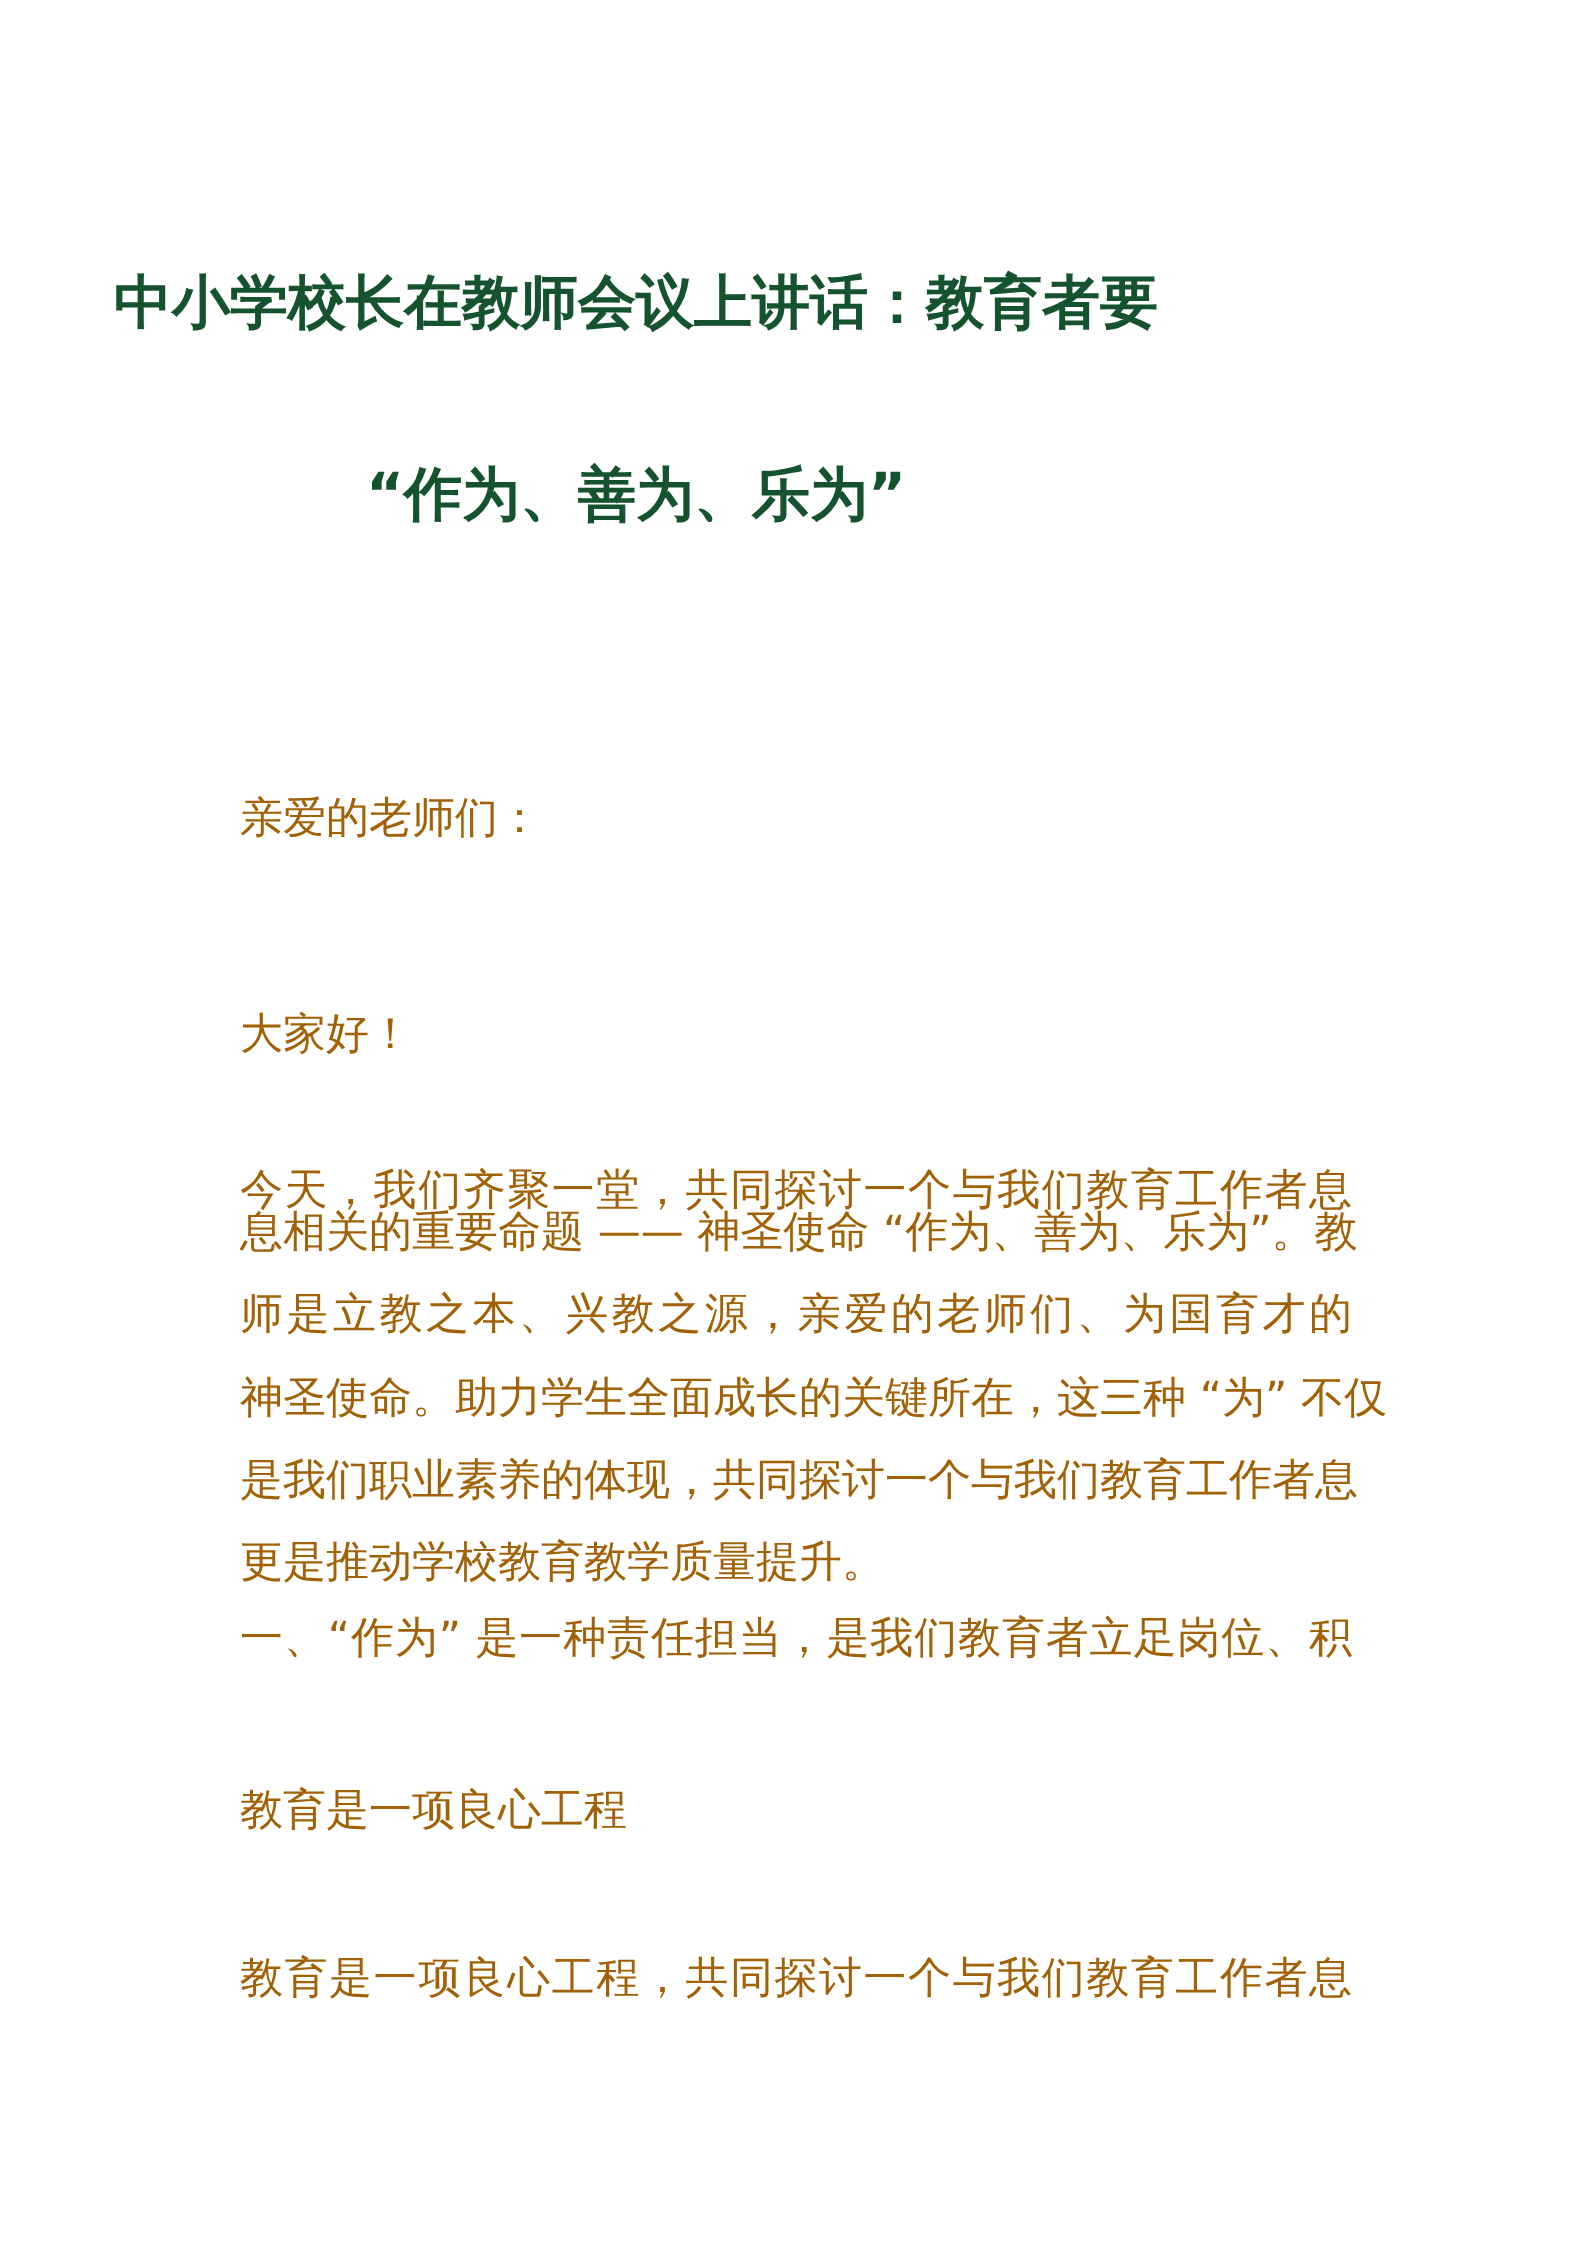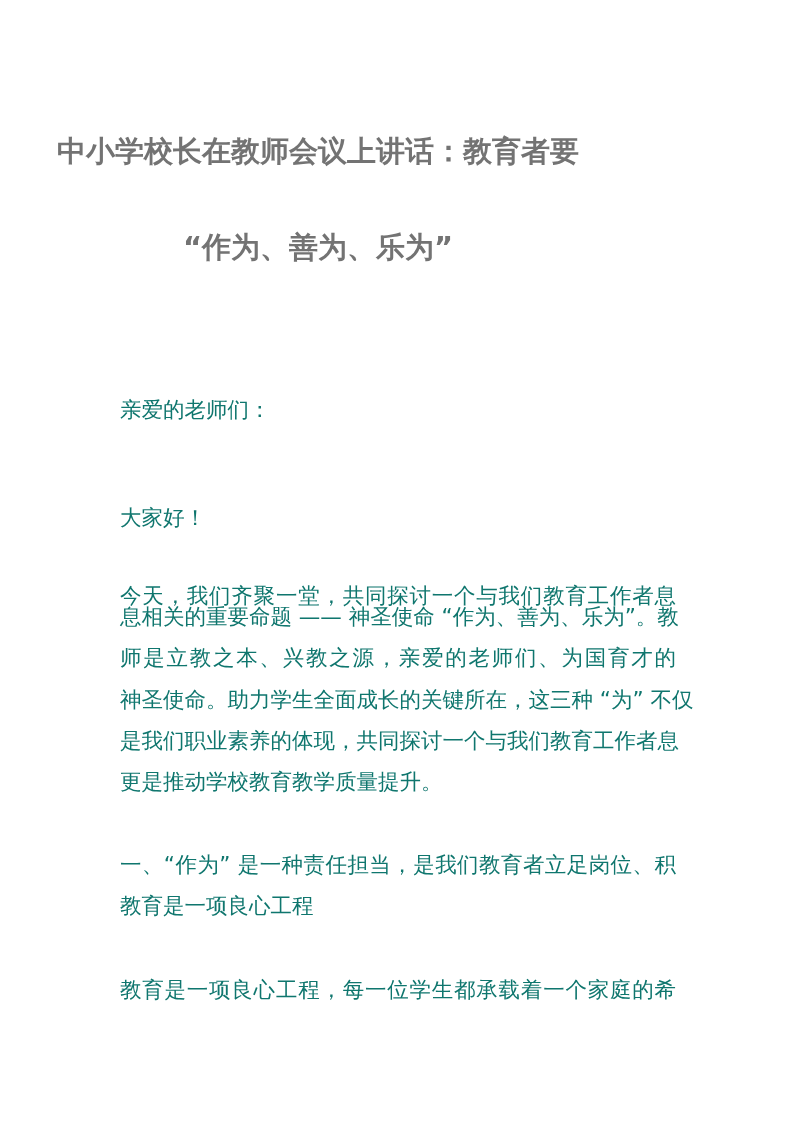--- a/index.html
+++ b/index.html
@@ -1,23 +1,23 @@
 <!DOCTYPE html>
 <html><head>
 <meta charset="utf-8">
 <style>
   html, body { margin: 0; padding: 0; background: #ffffff; }
   body { width: 793px; height: 1122px; position: relative; overflow: hidden;
          font-family: "DejaVu Sans", "Liberation Sans", sans-serif; color: #1a1a1a; }
   .title { position: absolute; left: 0; width: 636px; text-align: center;
-           font-size: 29px; font-weight: bold; color: #737373; letter-spacing: 0px; white-space: nowrap; }
+           font-size: 29px; font-weight: bold; color: #14532d; letter-spacing: 0px; white-space: nowrap; }
   .t1 { top: 132px; }
   .t2 { top: 228px; }
   .line { position: absolute; left: 120px; width: 556px; font-size: 21.5px; line-height: 28px;
-          white-space: nowrap; text-align: justify; text-align-last: justify; color: #0f766e; }
+          white-space: nowrap; text-align: justify; text-align-last: justify; color: #a16207; }
   .left { text-align-last: left; }
 </style>
 </head>
 <body>
 
 <div>
   <div class="title t1">中小学校长在教师会议上讲话：教育者要</div>
   <div class="title t2">“作为、善为、乐为”</div>
 
   <div class="line left" style="top:396px">亲爱的老师们：</div>
@@ -26,20 +26,20 @@
   <div>
     <div class="line" style="top:582px">今天，我们齐聚一堂，共同探讨一个与我们教育工作者息</div>
     <div class="line" style="top:603px">息相关的重要命题 —— 神圣使命 “作为、善为、乐为”。教</div>
     <div class="line" style="top:644px">师是立教之本、兴教之源，亲爱的老师们、为国育才的</div>
     <div class="line" style="top:686px">神圣使命。助力学生全面成长的关键所在，这三种 “为” 不仅</div>
     <div class="line" style="top:727px">是我们职业素养的体现，共同探讨一个与我们教育工作者息</div>
     <div class="line left" style="top:768px">更是推动学校教育教学质量提升。</div>
   </div>
 
   <div>
-    <div class="line" style="top:851px">一、“作为” 是一种责任担当，是我们教育者立足岗位、积</div>
+    <div class="line" style="top:806px">一、“作为” 是一种责任担当，是我们教育者立足岗位、积</div>
     <div class="line left" style="top:892px">教育是一项良心工程</div>
   </div>
 
   <div>
-    <div class="line" style="top:976px">教育是一项良心工程，每一位学生都承载着一个家庭的希</div>
+    <div class="line" style="top:976px">教育是一项良心工程，共同探讨一个与我们教育工作者息</div>
   </div>
 </div>
 
 </body></html>

